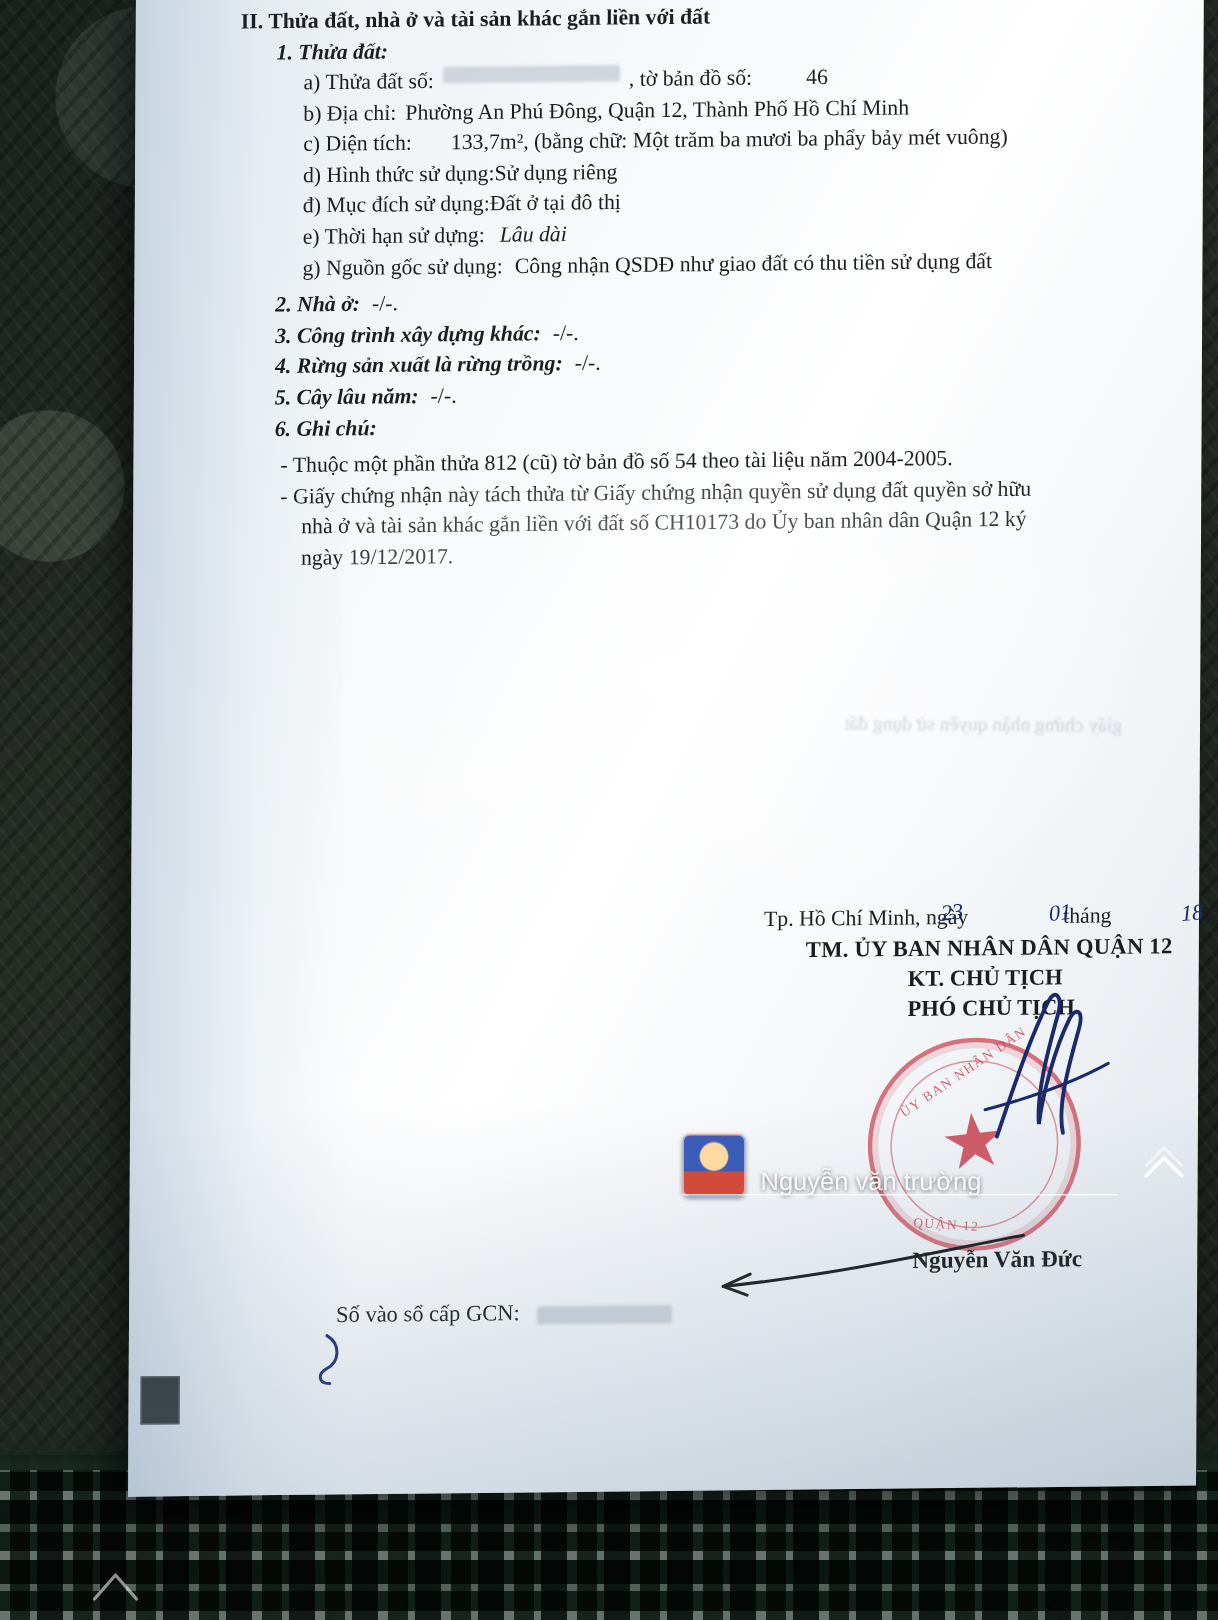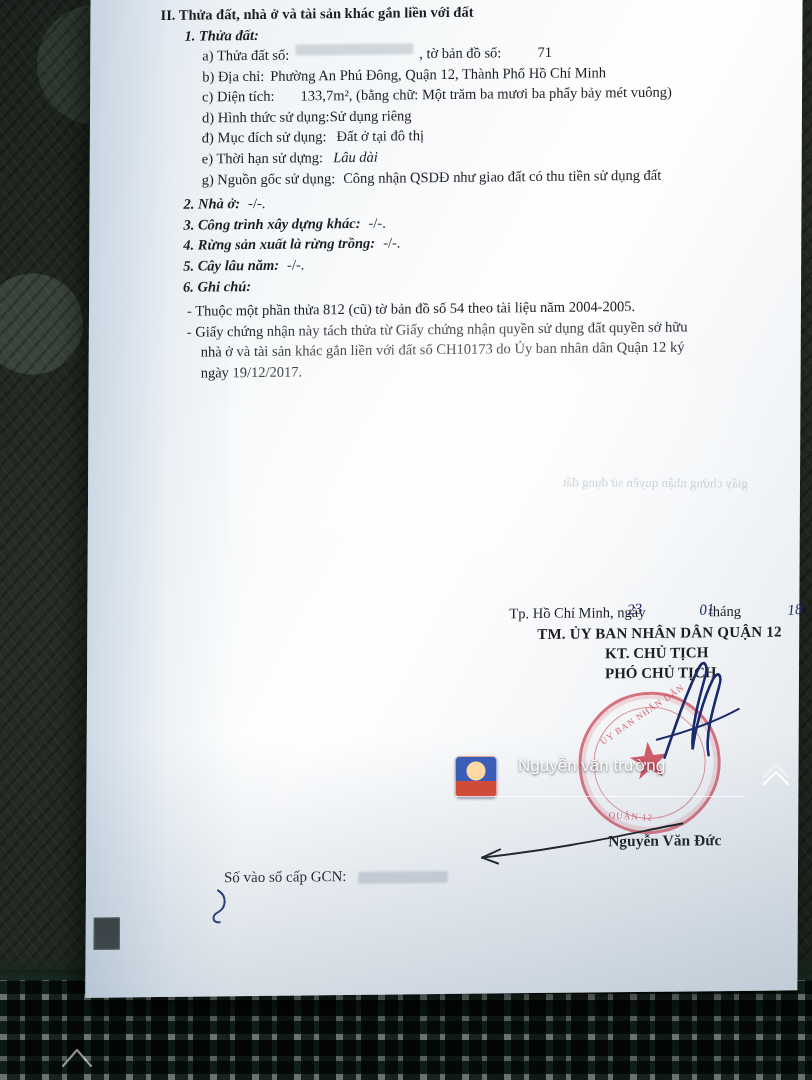--- a/index.html
+++ b/index.html
@@ -255,22 +255,22 @@
     background: #2a2f2c;
     border: 1px solid #4b514c;
   }
 
   
   .wm {
     position: absolute;
     left: 455px;
     top: 756px;
     display: flex;
-    align-items: flex-start;
-    gap: 21px;
+    align-items: flex-end;
+    gap: 10px;
   }
   .wm .avatar {
     width: 40px; height: 40px;
     border-radius: 5px;
     background:
       radial-gradient(circle at 50% 35%, #ffd9a1 0 9px, transparent 10px),
       linear-gradient(180deg, #3b5db8 0 60%, #d14b3a 60% 100%),
       #c23b2e;
     border: 1px solid rgba(255,255,255,.5);
     box-shadow: 0 1px 3px rgba(0,0,0,.35);
@@ -316,41 +316,41 @@
     <div class="doc">
 
       <div class="hdr">II. Thửa đất, nhà ở và tài sản khác gắn liền với đất</div>
 
       <div class="lvl1">1. Thửa đất:</div>
 
       <div class="lvl2 row">
         <span class="k">a) Thửa đất số:</span>
         <span class="redact" style="width:118px;margin:0 6px;"></span>
         <span class="k">, tờ bản đồ số:</span>
-        <span class="v" style="margin-left:36px;">71</span>
+        <span class="v" style="margin-left:36px;">46</span>
       </div>
 
       <div class="lvl2 row">
         <span class="k">b) Địa chỉ:</span>
         <span class="v" style="margin-left:6px;">Phường An Phú Đông, Quận 12, Thành Phố Hồ Chí Minh</span>
       </div>
 
       <div class="lvl2 row">
         <span class="k">c) Diện tích:</span>
         <span class="v" style="margin-left:26px;">133,7m², (bằng chữ: Một trăm ba mươi ba phẩy bảy mét vuông)</span>
       </div>
 
       <div class="lvl2 row">
         <span class="k">d) Hình thức sử dụng:</span>
         <span class="v" style="">Sử dụng riêng</span>
       </div>
 
       <div class="lvl2 row">
         <span class="k">đ) Mục đích sử dụng:</span>
-        <span class="v" style="margin-left:10px;">Đất ở tại đô thị</span>
+        <span class="v" style="">Đất ở tại đô thị</span>
       </div>
 
       <div class="lvl2 row">
         <span class="k">e) Thời hạn sử dựng:</span>
         <span class="v" style="margin-left:10px;font-style:italic;">Lâu dài</span>
       </div>
 
       <div class="lvl2 row">
         <span class="k">g) Nguồn gốc sử dụng:</span>
         <span class="v" style="margin-left:8px;">Công nhận QSDĐ như giao đất có thu tiền sử dụng đất</span>

